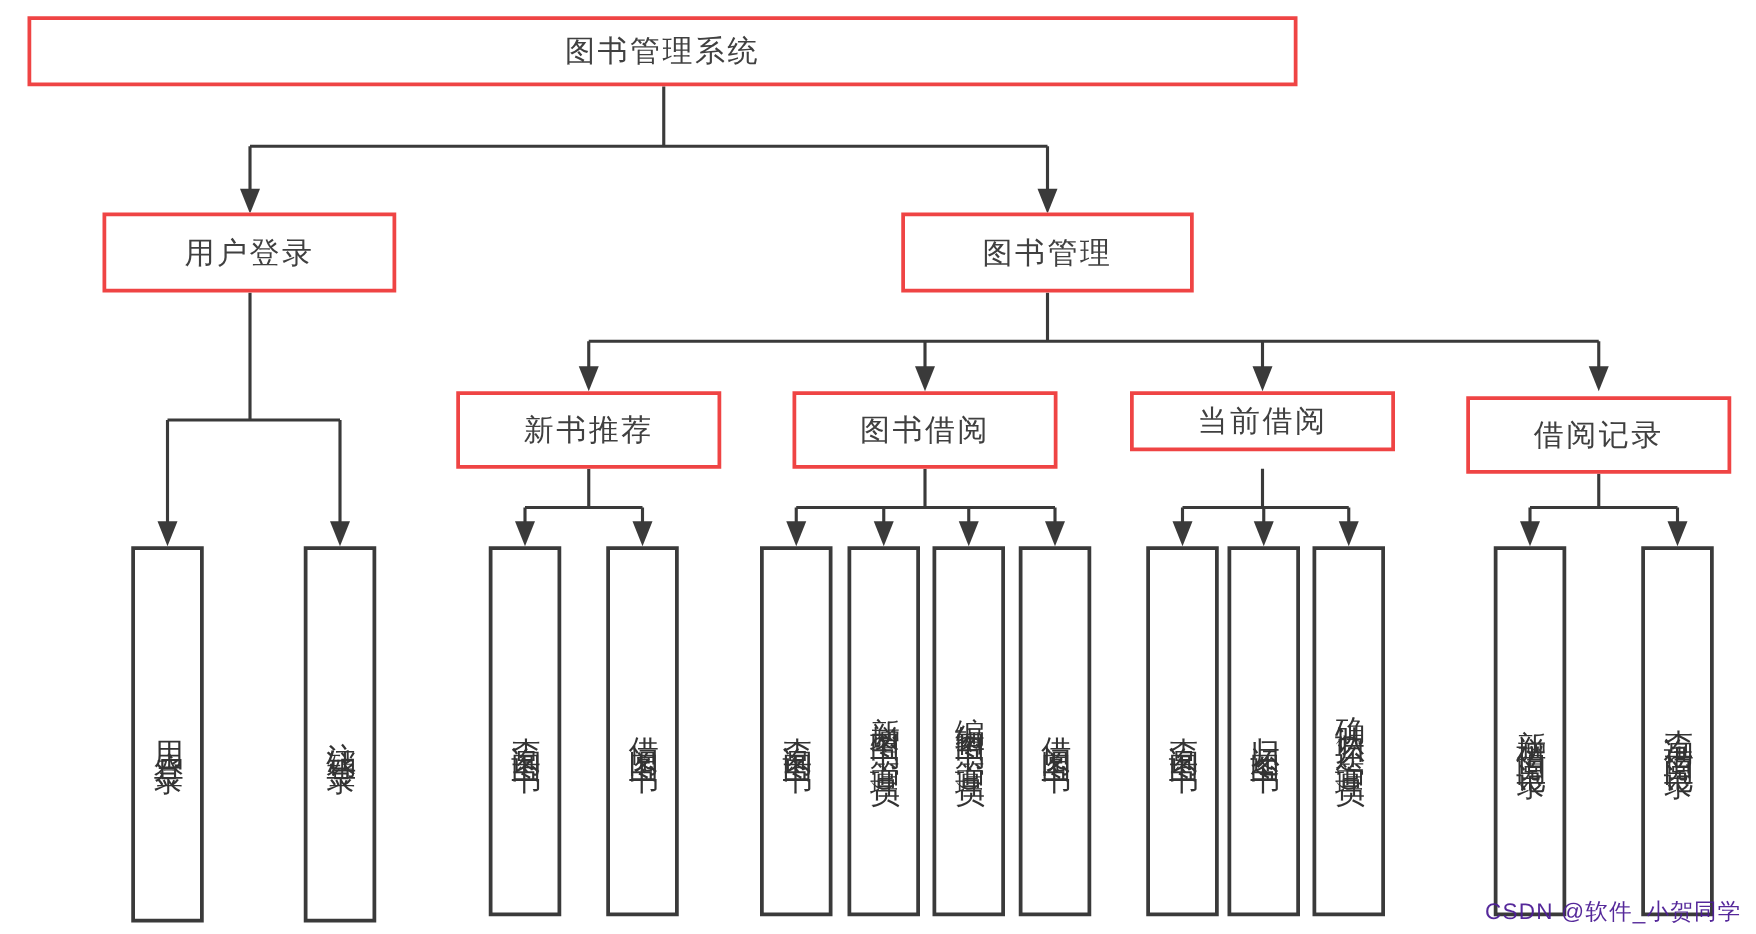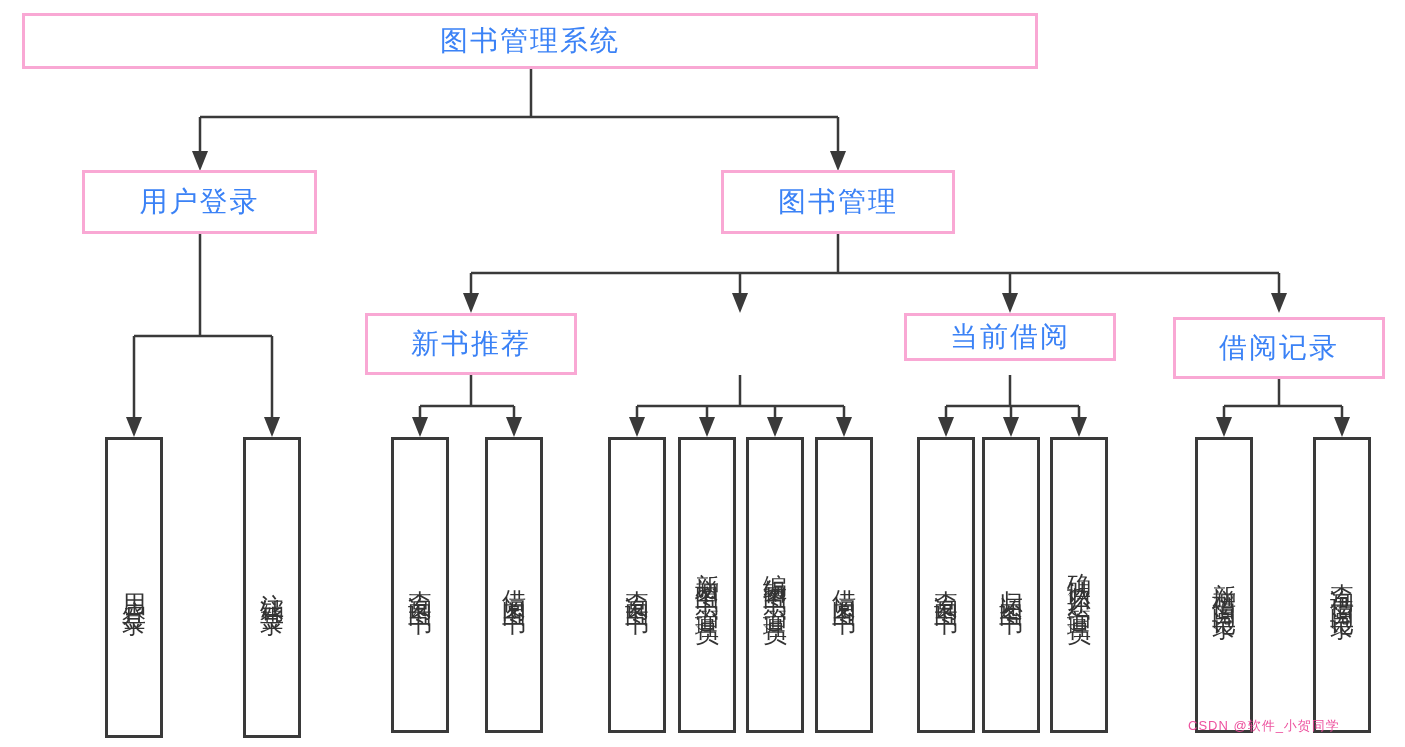--- a/index.html
+++ b/index.html
@@ -13,27 +13,27 @@
   }
   .connectors {
     position: absolute;
     left: 0; top: 0;
     pointer-events: none;
   }
   .hbox {
     position: absolute;
     box-sizing: border-box;
     background: #ffffff;
-    border: 3px solid #f9a8d4;
+    border: 3px solid #ef4444;
     display: flex;
     align-items: center;
     justify-content: center;
-    font-size: 28px;
+    font-size: 24px;
     letter-spacing: 2px;
-    color: #3b82f6;
+    color: #404040;
     white-space: nowrap;
   }
   .root-box   { left: 22px;   top: 13px;  width: 1016px; height: 56px; }
   .box-login  { left: 82px;   top: 170px; width: 235px;  height: 64px; }
   .box-mgmt   { left: 721px;  top: 170px; width: 234px;  height: 64px; }
   .box-l3a    { left: 365px;  top: 313px; width: 212px;  height: 62px; }
   .box-l3b    { left: 634px;  top: 313px; width: 212px;  height: 62px; }
   .box-l3c    { left: 904px;  top: 313px; width: 212px;  height: 48px; }
   .box-l3d    { left: 1173px; top: 317px; width: 212px;  height: 62px; }
   .vbox {
@@ -52,22 +52,22 @@
     font-size: 24px;
     letter-spacing: 7px;
     color: #333333;
     line-height: 1;
   }
   .vbox.tall { height: 301px; }
   .watermark {
     position: absolute;
     left: 1188px;
     top: 717px;
-    font-size: 13px;
-    color: #ec4899;
+    font-size: 18px;
+    color: #4c1d95;
     letter-spacing: 1px;
     white-space: nowrap;
     opacity: 0.95;
     z-index: 5;
   }
 </style>
 </head>
 <body>
 
 <div class="canvas">
@@ -135,20 +135,21 @@
       <path d="M1334 417 L1350 417 L1342 437 Z"></path>
     </g>
   </svg>
 
   <div class="hbox root-box">图书管理系统</div>
 
   <div class="hbox box-login">用户登录</div>
   <div class="hbox box-l3a">新书推荐</div>
 
   <div class="hbox box-mgmt">图书管理</div>
+  <div class="hbox box-l3b">图书借阅</div>
   <div class="hbox box-l3c">当前借阅</div>
   <div class="hbox box-l3d">借阅记录</div>
 
   <div class="vbox tall" style="left:105px">用户登录</div>
   <div class="vbox tall" style="left:243px">注销登录</div>
 
   <div class="vbox" style="left:391px">查询图书</div>
   <div class="vbox" style="left:485px">借阅图书</div>
 
   <div class="vbox" style="left:608px">查询图书</div>

